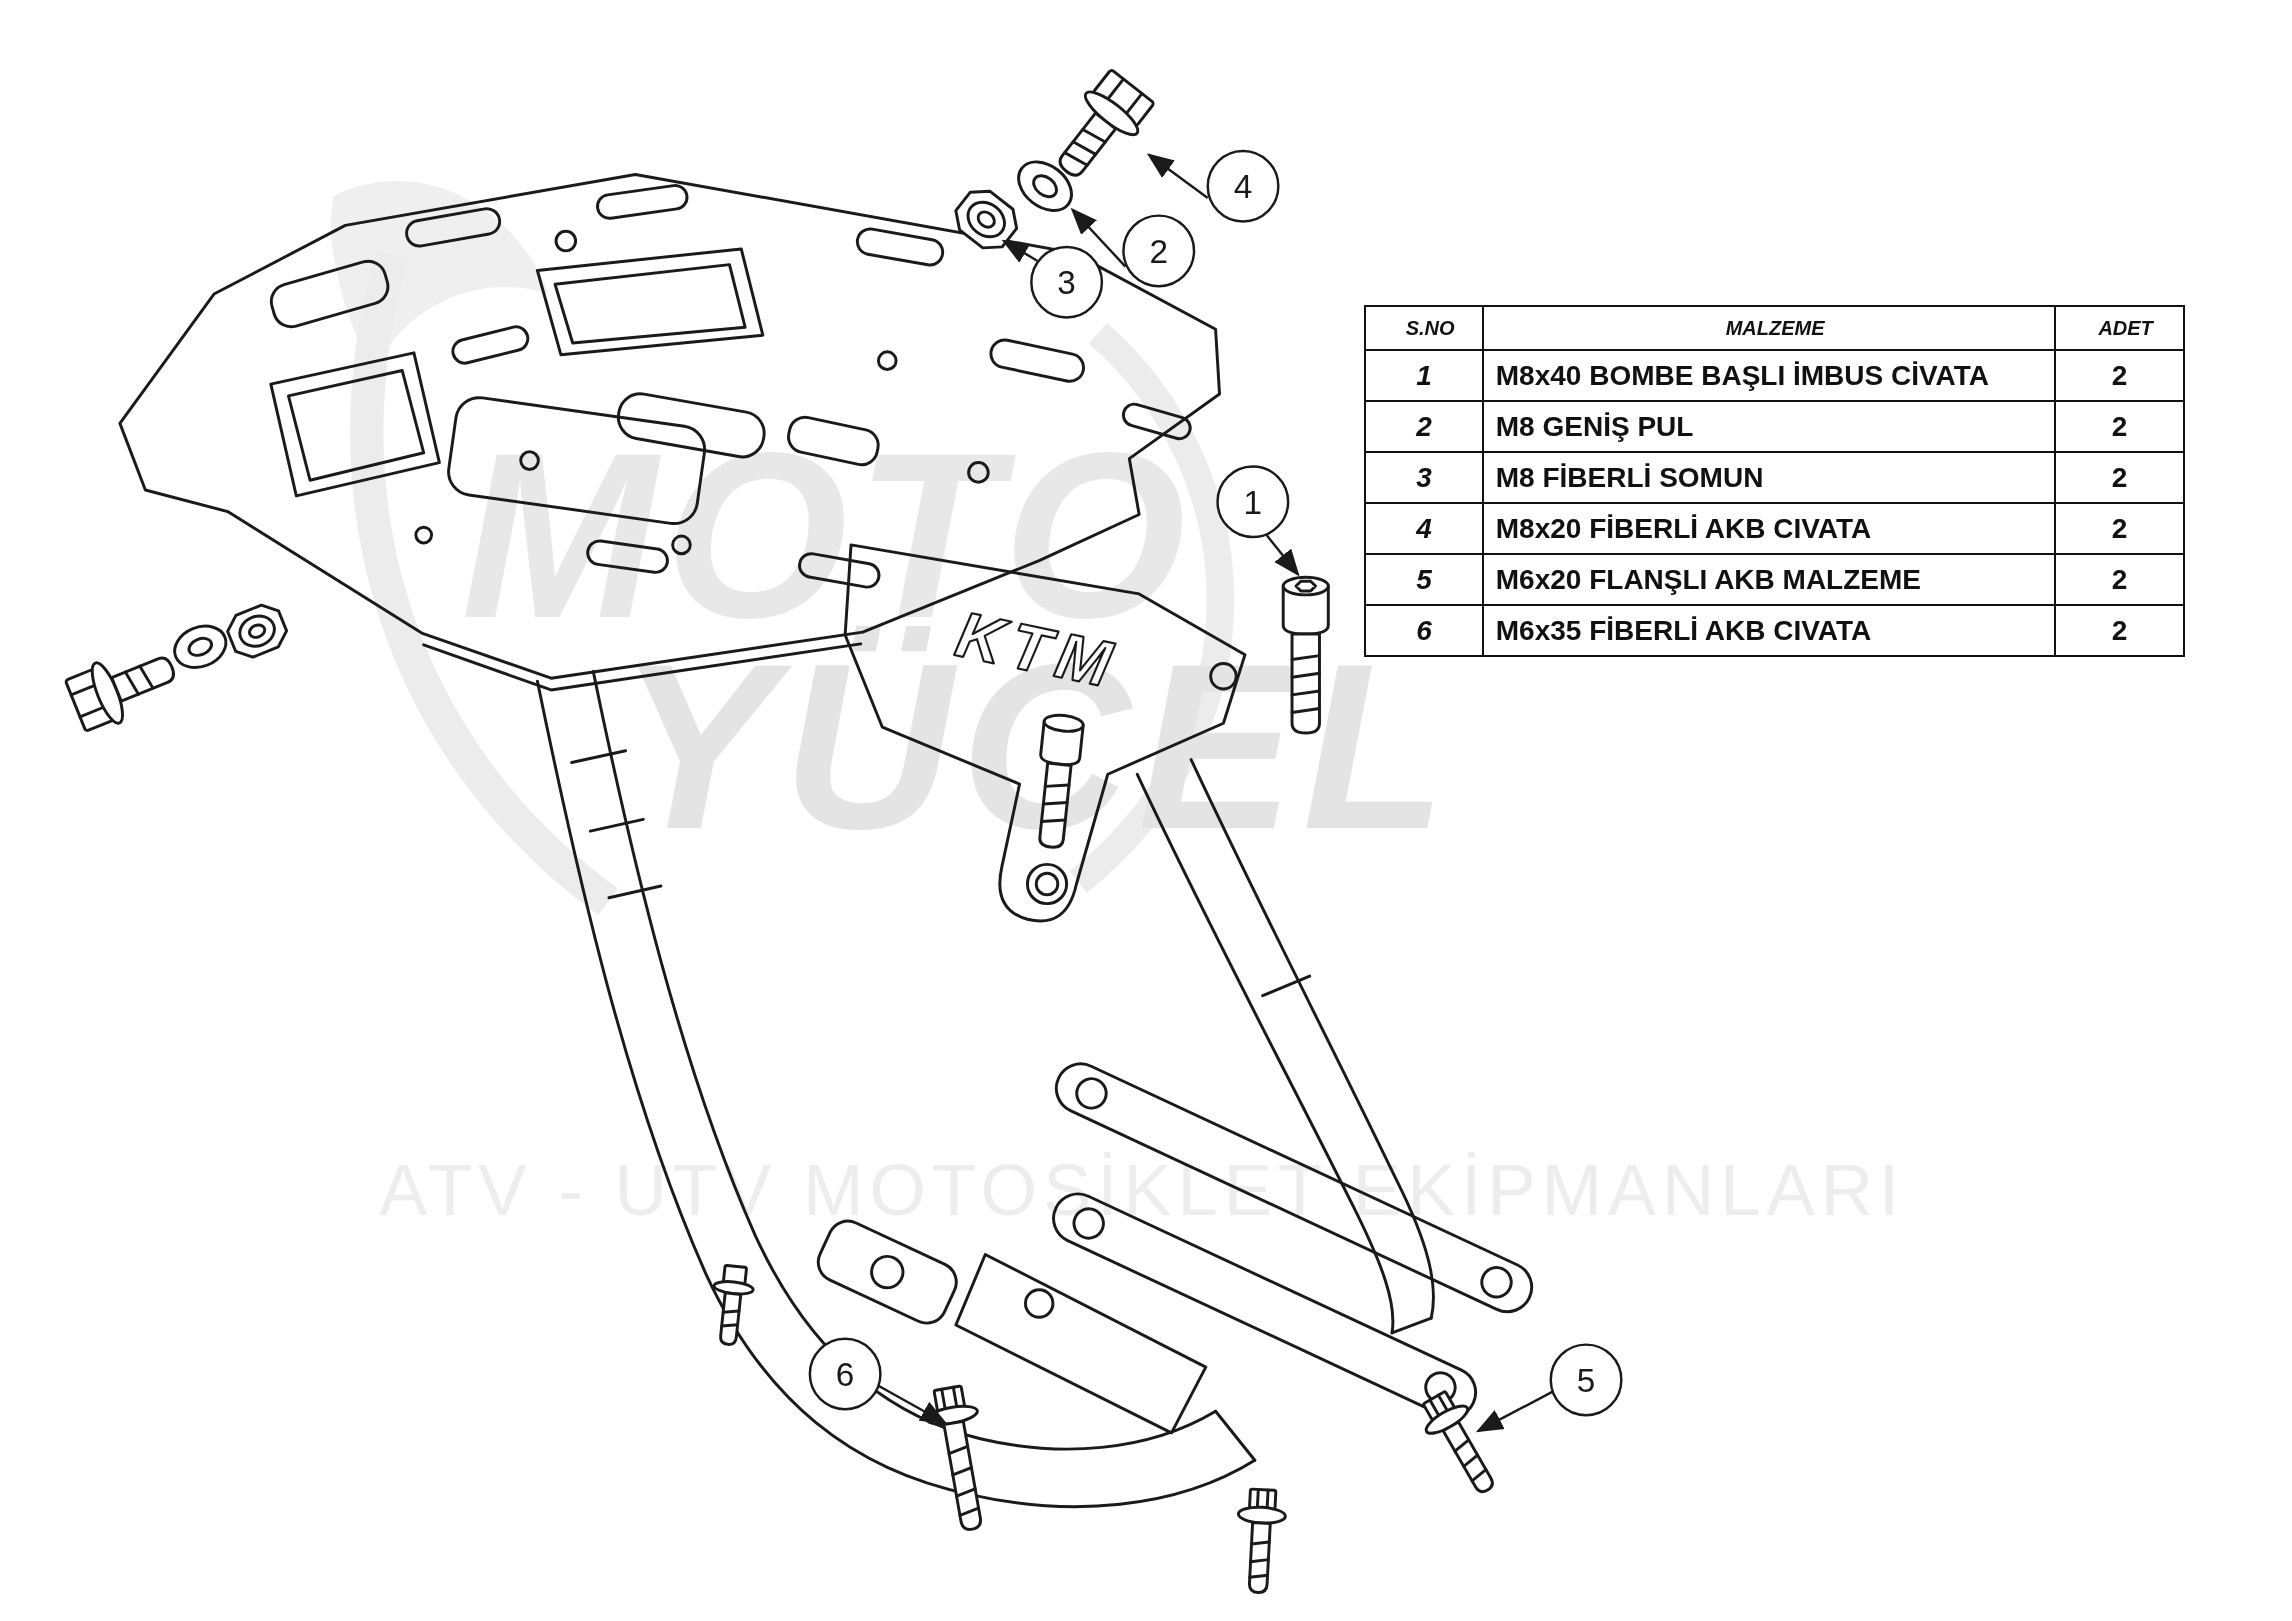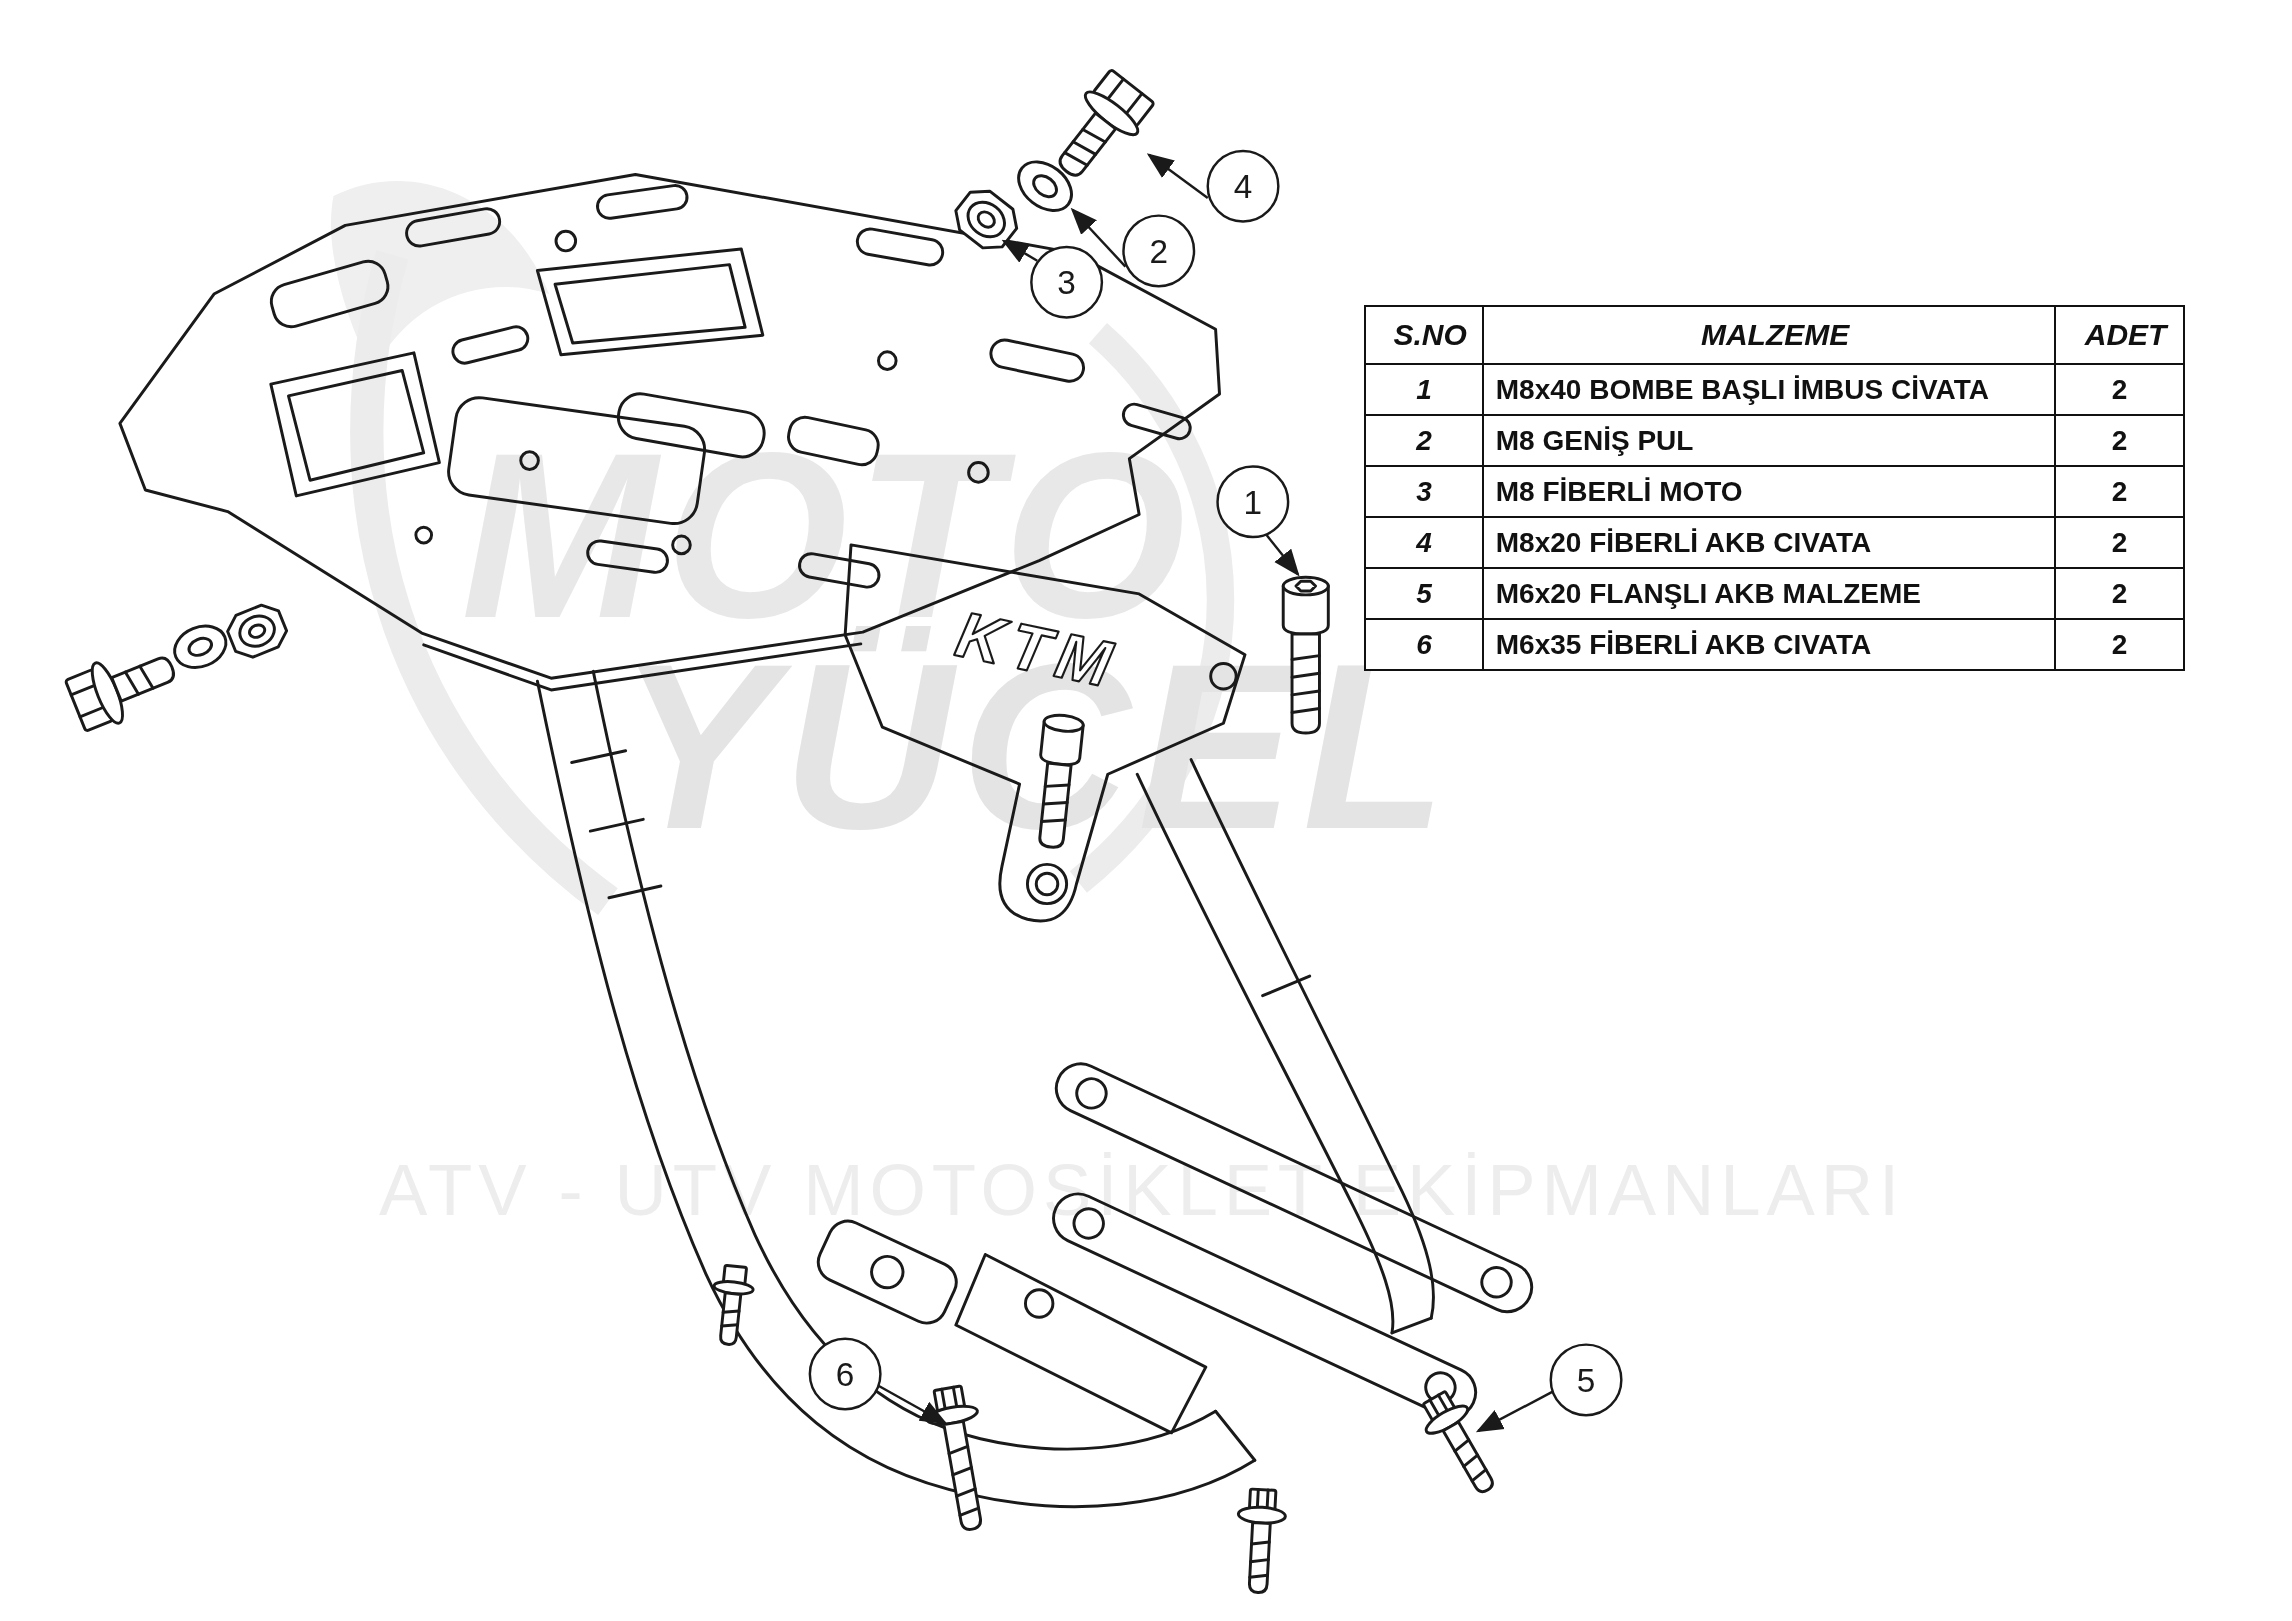--- a/index.html
+++ b/index.html
@@ -3,21 +3,21 @@
 <meta charset="utf-8">
 <style>
   html,body{margin:0;padding:0;background:#ffffff;}
   .page{position:relative;width:2293px;height:1621px;background:#fff;overflow:hidden;
         font-family:"Liberation Sans",sans-serif;color:#111;}
   .drawing{position:absolute;left:0;top:0;}
   
   table.bom{position:absolute;left:1364px;top:305px;border-collapse:collapse;background:#fff;table-layout:fixed;}
   .bom th,.bom td{border:2.9px solid #111;font-size:28px;color:#111;padding:0 11.8px;height:51px;
                   box-sizing:border-box;white-space:nowrap;overflow:hidden;}
-  .bom th{font-style:italic;font-weight:bold;text-align:center;height:58px;font-size:30px;padding-left:24px;}
+  .bom th{font-style:italic;font-weight:bold;text-align:center;height:44px;font-size:20px;padding-left:24px;}
   .bom th.no,.bom td.no{width:118px;}
   .bom th.mat,.bom td.mat{width:572px;border-radius:17px;}
   .bom th.qty,.bom td.qty{width:129px;border-radius:24px;}
   .bom td.no{font-style:italic;font-weight:bold;text-align:center;}
   .bom td.mat{font-weight:bold;text-align:left;}
   .bom td.qty{font-weight:bold;text-align:center;}
 </style>
 </head>
 <body>
 
@@ -260,21 +260,21 @@
         <td class="mat">M8x40 BOMBE BAŞLI İMBUS CİVATA</td>
         <td class="qty">2</td>
       </tr>
       <tr>
         <td class="no">2</td>
         <td class="mat">M8 GENİŞ PUL</td>
         <td class="qty">2</td>
       </tr>
       <tr>
         <td class="no">3</td>
-        <td class="mat">M8 FİBERLİ MOTO</td>
+        <td class="mat">M8 FİBERLİ SOMUN</td>
         <td class="qty">2</td>
       </tr>
       <tr>
         <td class="no">4</td>
         <td class="mat">M8x20 FİBERLİ AKB CIVATA</td>
         <td class="qty">2</td>
       </tr>
       <tr>
         <td class="no">5</td>
         <td class="mat">M6x20 FLANŞLI AKB MALZEME</td>

